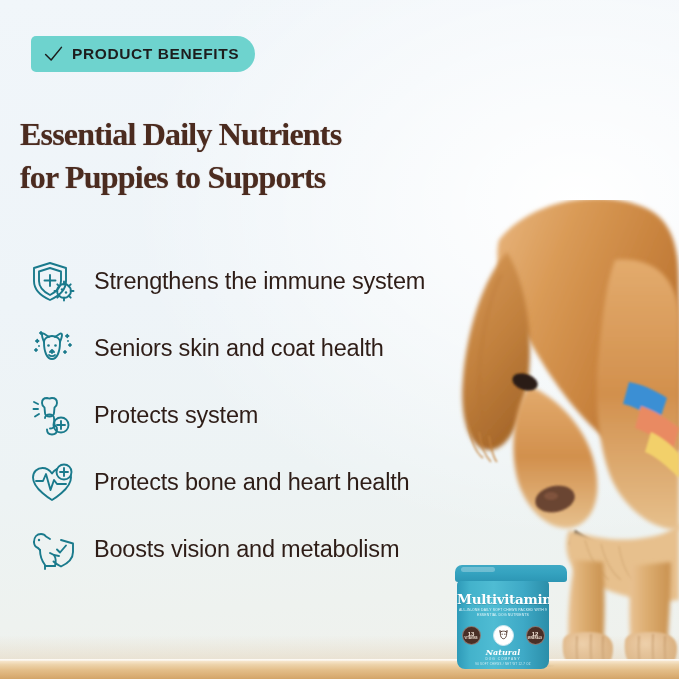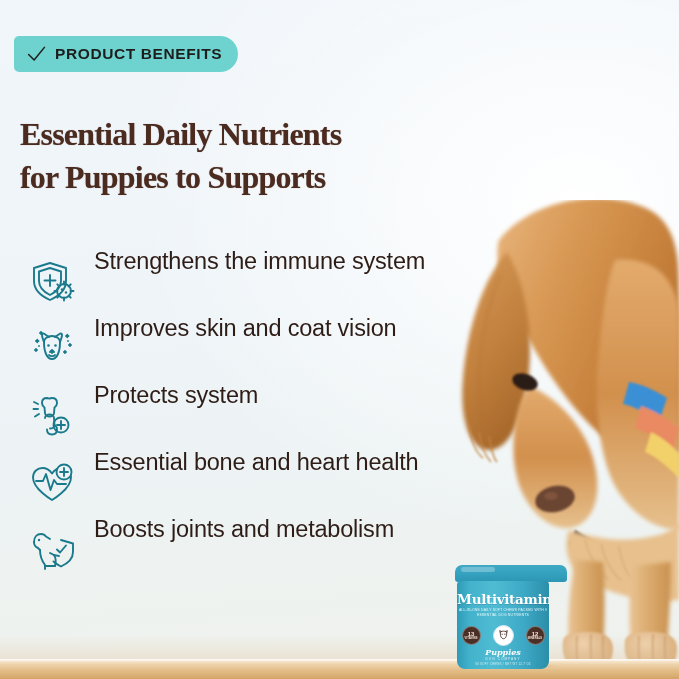--- a/index.html
+++ b/index.html
@@ -25,21 +25,21 @@
     position:absolute;left:0;right:0;bottom:17px;height:3px;
     background:linear-gradient(180deg,rgba(255,255,255,.9),#f7e9d4);
   }
   .table-shadow{
     position:absolute;left:0;right:0;bottom:18px;height:26px;
     background:linear-gradient(180deg,rgba(224,200,168,0) 0%,rgba(223,196,158,.35) 100%);
   }
 
   
   .badge{
-    position:absolute;left:14px;top:36px;height:36px;
+    position:absolute;left:31px;top:36px;height:36px;
     display:flex;align-items:center;gap:9px;
     padding:0 16px 0 13px;
     background:#6ed3ce;
     border-radius:5px 18px 18px 5px;
   }
   .badge-label{
     font-size:15.5px;font-weight:bold;letter-spacing:.6px;color:#1d1d1d;
     white-space:nowrap;
   }
   .badge-check{width:19px;height:19px;display:block;flex:none;}
@@ -53,21 +53,21 @@
     line-height:1.32;
     letter-spacing:-0.8px;
     color:#4b2b1f;
     text-shadow:0 0 1px rgba(75,43,31,.45);
   }
   .headline .l2{display:block;}
 
   
   .benefits{position:absolute;left:0;top:248px;width:520px;}
   .benefit-row{
-    position:relative;height:67px;display:flex;
+    position:relative;height:67px;display:flex;align-items:center;
   }
   .benefit-icon{
     position:absolute;left:28px;top:50%;transform:translateY(-50%);
     width:48px;height:48px;display:block;
   }
   .benefit-text{
     margin-left:94px;
     font-size:23.5px;
     color:#2e1d17;
     letter-spacing:-0.2px;
@@ -311,21 +311,21 @@
           <path d="M8 16 L10.5 16 M9.25 14.75 V17.25"></path>
           <path d="M12 8 L14 8 M13 7 V9"></path>
           <path d="M38 11 L40.5 11 M39.25 9.75 V12.25"></path>
           <path d="M41 20 L43 20 M42 19 V21"></path>
           <path d="M7 25 L9 25 M8 24 V26"></path>
           <path d="M36 27 L38 27 M37 26 V28"></path>
           <circle cx="11" cy="21" r="0.9" fill="#1a7a8c" stroke="none"></circle>
           <circle cx="40" cy="16" r="0.9" fill="#1a7a8c" stroke="none"></circle>
         </g>
       </svg>
-      <span class="benefit-text">Improves skin and coat vision</span>
+      <span class="benefit-text">Seniors skin and coat health</span>
     </div>
 
     <div class="benefit-row">
       <svg class="benefit-icon" viewBox="0 0 48 48">
         <g fill="none" stroke="#1a7a8c" stroke-width="1.9" stroke-linecap="round" stroke-linejoin="round">
           <path d="M19 6 C16 6 14 8 14 11 C14 13 15 14.5 16.5 15.5 L17 21
                    C17 23 19 24.5 21.5 24.5 C24 24.5 26 23 26 21 L26.5 15.5
                    C28 14.5 29 13 29 11 C29 8 27 6 24 6 C22.5 6 21.5 6.6 21.5 6.6 Z"></path>
           <path d="M17 26 C17 24 19 22.5 21.5 22.5 C24 22.5 26 24 26 26 L26.5 33
                    C28 34 29 35.5 29 37.5 C29 40.5 27 42.5 24 42.5 C21 42.5 19 40.5 19 37.5"></path>
@@ -341,38 +341,38 @@
     <div class="benefit-row">
       <svg class="benefit-icon" viewBox="0 0 48 48">
         <g fill="none" stroke="#1a7a8c" stroke-width="1.9" stroke-linecap="round" stroke-linejoin="round">
           <path d="M24 41 C24 41 5 30 5 18.5 C5 12.5 9.5 9 14.5 9 C18.5 9 21.5 11 24 14.5
                    C26.5 11 29.5 9 33.5 9 C38.5 9 43 12.5 43 18.5 C43 30 24 41 24 41 Z"></path>
           <path d="M8 22 H15 L18 15 L22.5 31 L26 21 L29 25 H38"></path>
           <circle cx="36" cy="13" r="7.5" fill="#eef4f7"></circle>
           <path d="M36 9 V17 M32 13 H40"></path>
         </g>
       </svg>
-      <span class="benefit-text">Essential bone and heart health</span>
+      <span class="benefit-text">Protects bone and heart health</span>
     </div>
 
     <div class="benefit-row">
       <svg class="benefit-icon" viewBox="0 0 48 48">
         <g fill="none" stroke="#1a7a8c" stroke-width="1.9" stroke-linecap="round" stroke-linejoin="round">
           <path d="M6 16 C6 11 9 8 13 8 C15.5 8 17 9 18 10.5 L22 13"></path>
           <path d="M6 16 C6 19 7.5 21 10 22 L12 24"></path>
           <circle cx="11" cy="14" r="1.2" fill="#1a7a8c" stroke="none"></circle>
           <path d="M12 24 C12 30 14 35 17 39 L17 43"></path>
           <path d="M17 40 H27"></path>
           <path d="M22 27 C25 29 28 30 31 30"></path>
           <path d="M27 40 C28 36 28 32 26 29"></path>
           <path d="M33 14 L45 17.5 V26 C45 33 39.5 37.5 33 40.5 C30 39 27.5 37.5 25.5 35.5"></path>
           <path d="M29 23.5 L32 26.5 L38 19.5"></path>
         </g>
       </svg>
-      <span class="benefit-text">Boosts joints and metabolism</span>
+      <span class="benefit-text">Boosts vision and metabolism</span>
     </div>
   </div>
 
   <div class="jar-shadow"></div>
   <div class="jar">
     <div class="jar-lid"></div>
     <div class="jar-body">
       <div class="jar-title">Multivitamin</div>
       <div class="jar-sub">ALL-IN-ONE
 DAILY SOFT CHEWS PACKED WITH
@@ -390,19 +390,19 @@
             </g>
             <circle cx="9.5" cy="9.5" r="1.1" fill="#4a2f26"></circle>
             <circle cx="14.5" cy="9.5" r="1.1" fill="#4a2f26"></circle>
           </svg>
         </div>
         <div class="jar-badge">
           <span class="num">12</span>
           <span class="cap">MINERALS</span>
         </div>
       </div>
-      <div class="jar-brand">Puppies</div>
+      <div class="jar-brand">Natural</div>
       <div class="jar-brand-sub">DOG COMPANY</div>
       <div class="jar-net">90 SOFT CHEWS / NET WT 12.7 OZ</div>
     </div>
   </div>
 
 </div>
 
 </body></html>

